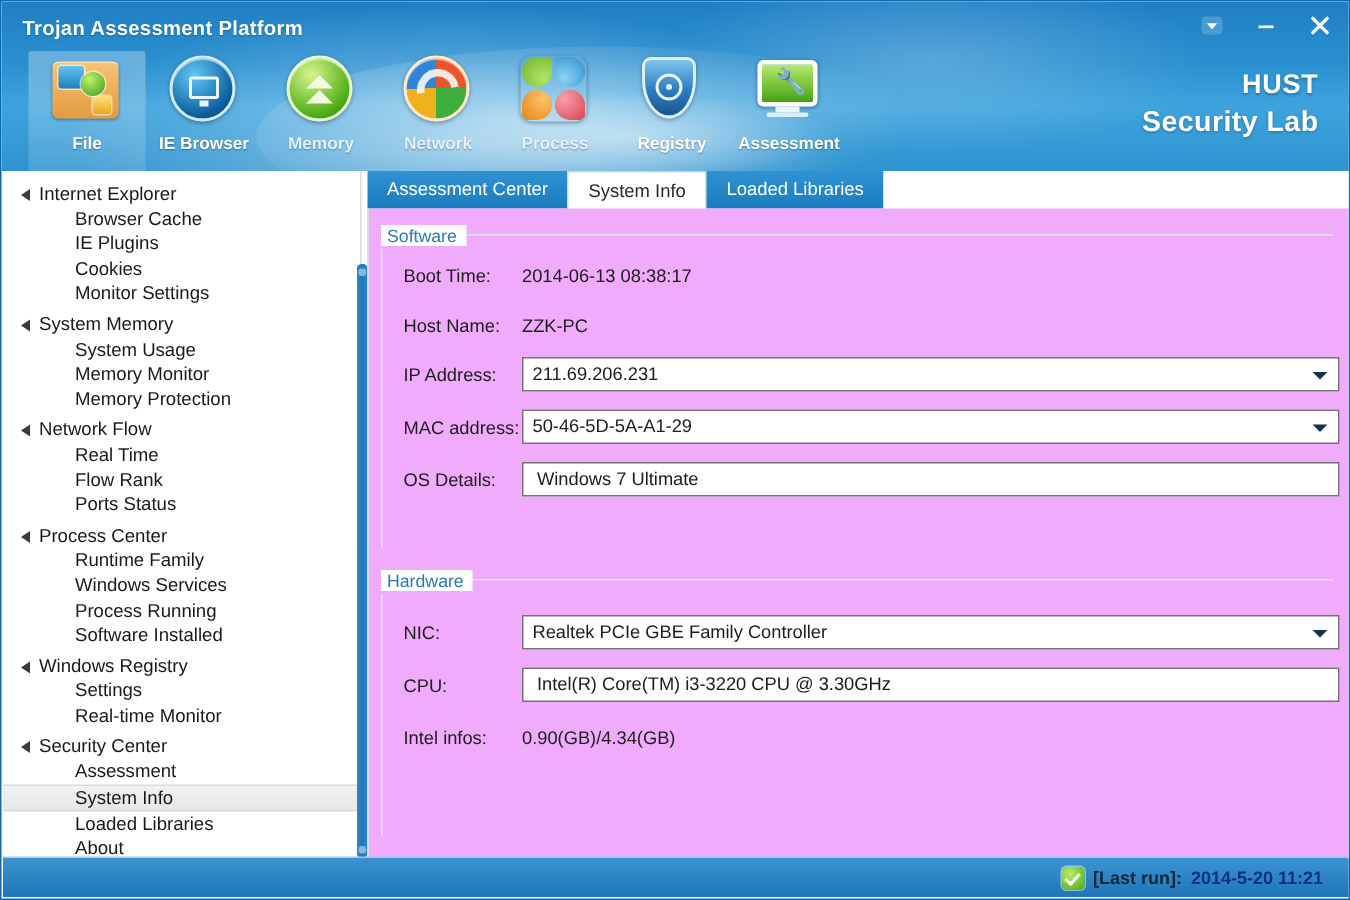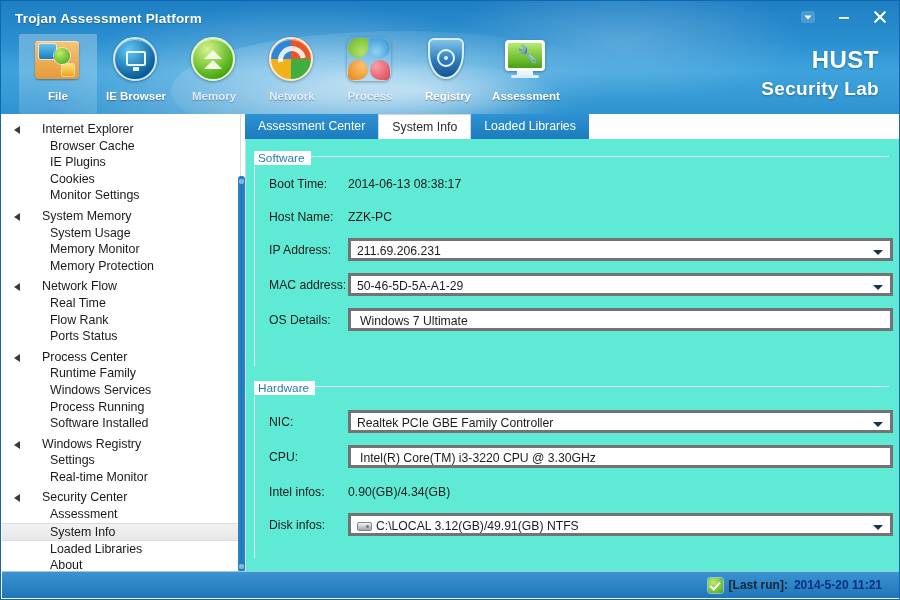--- a/index.html
+++ b/index.html
@@ -58,21 +58,21 @@
     display: flex; align-items: center; justify-content: center;
     color: #ffffff; cursor: pointer;
   }
   .win-btn svg { display:block; }
 
   #brand {
     position: absolute; right: 22px; top: 45px;
     text-align: right; color: #ffffff;
     text-shadow: 0 1px 2px rgba(0,0,0,0.28);
   }
-  #brand .l1 { font-size: 24px; font-weight: bold; letter-spacing: 0.5px; }
+  #brand .l1 { font-size: 18px; font-weight: bold; letter-spacing: 0.5px; }
   #brand .l2 { font-size: 19px; font-weight: bold; margin-top: 4px; letter-spacing: 0.3px;}
 
   
   #toolbar {
     position: absolute; left: 18px; top: 33px;
     display: flex; align-items: flex-start; gap: 0px;
   }
   .tb-item {
     width: 78px; height: 80px;
     position: relative;
@@ -160,21 +160,21 @@
     border-right: 1px solid #d7dde3;
     overflow: hidden;
     padding-top: 3px;
   }
   .tree-node {
     height: 16.6px; line-height: 16.6px;
     font-size: 12.4px; color: #1a1a1a;
     white-space: nowrap; cursor: pointer;
     position: relative;
   }
-  .tree-node.group { padding-left: 40px; }
+  .tree-node.group { padding-left: 24px; }
   .tree-node.leaf  { padding-left: 48px; }
   .tree-node .tw {
     position: absolute; left: 12px; top: 5px;
     width: 0; height: 0;
     border-top: 4.5px solid transparent;
     border-bottom: 4.5px solid transparent;
     border-right: 6px solid #3a3a3a;
   }
   .tree-node.selected {
     background: linear-gradient(180deg,#f2f2f2,#e7e7e7);
@@ -228,21 +228,21 @@
   }
   #tab-fill {
     flex: 1 1 auto; height: 25px;
     background: #ffffff;
     border-bottom: 0;
   }
 
   #panel {
     position: absolute; left: 0; top: 25px;
     width: 655px; height: 434px;
-    background: #5eead4;
+    background: #f0abfc;
     border: 1px solid #d4dae0;
     border-top: none;
     padding: 5px 8px 0 8px;
   }
 
   .group {
     position: relative;
     margin-top: 4px;
   }
   .group-title {
@@ -278,21 +278,21 @@
   }
   .f-plain {
     position: absolute; left: 93px; top: 50%;
     transform: translateY(-50%);
     font-size: 12.2px; color: #1c1c1c;
     white-space: nowrap;
   }
   .f-input {
     position: absolute; left: 93px; top: 0;
     height: 23px; line-height: 21px;
-    border: 3px solid #737373;
+    border: 1px solid #737373;
     background: #ffffff;
     font-size: 12.2px; color: #1c1c1c;
     padding: 0 24px 0 6px;
     white-space: nowrap; overflow: hidden;
     cursor: text;
   }
   .f-input.w-wide { width: 545px; }
   .f-input.w-os   { width: 545px; padding-left: 9px; }
   .f-input.w-cpu  { width: 545px; padding-left: 9px; }
   .f-input.noarrow { padding-right: 6px; }
@@ -564,27 +564,20 @@
             <div class="f-input w-cpu noarrow">
               <span>Intel(R) Core(TM) i3-3220 CPU @ 3.30GHz</span>
             </div>
           </div>
 
           <div class="field-row tight">
             <div class="f-label">Intel infos:</div>
             <div class="f-plain">0.90(GB)/4.34(GB)</div>
           </div>
 
-          <div class="field-row" style="margin-top:6px;">
-            <div class="f-label">Disk infos:</div>
-            <div class="f-input w-wide">
-              <span class="disk-ico"></span><span>C:\LOCAL  3.12(GB)/49.91(GB)  NTFS</span>
-              <span class="f-arrow"></span>
-            </div>
-          </div>
 
         </div>
       </div>
 
     </div>
   </div>
 
   <div id="statusbar">
     <div class="chk"></div>
     <div id="status-label">[Last run]:</div>

